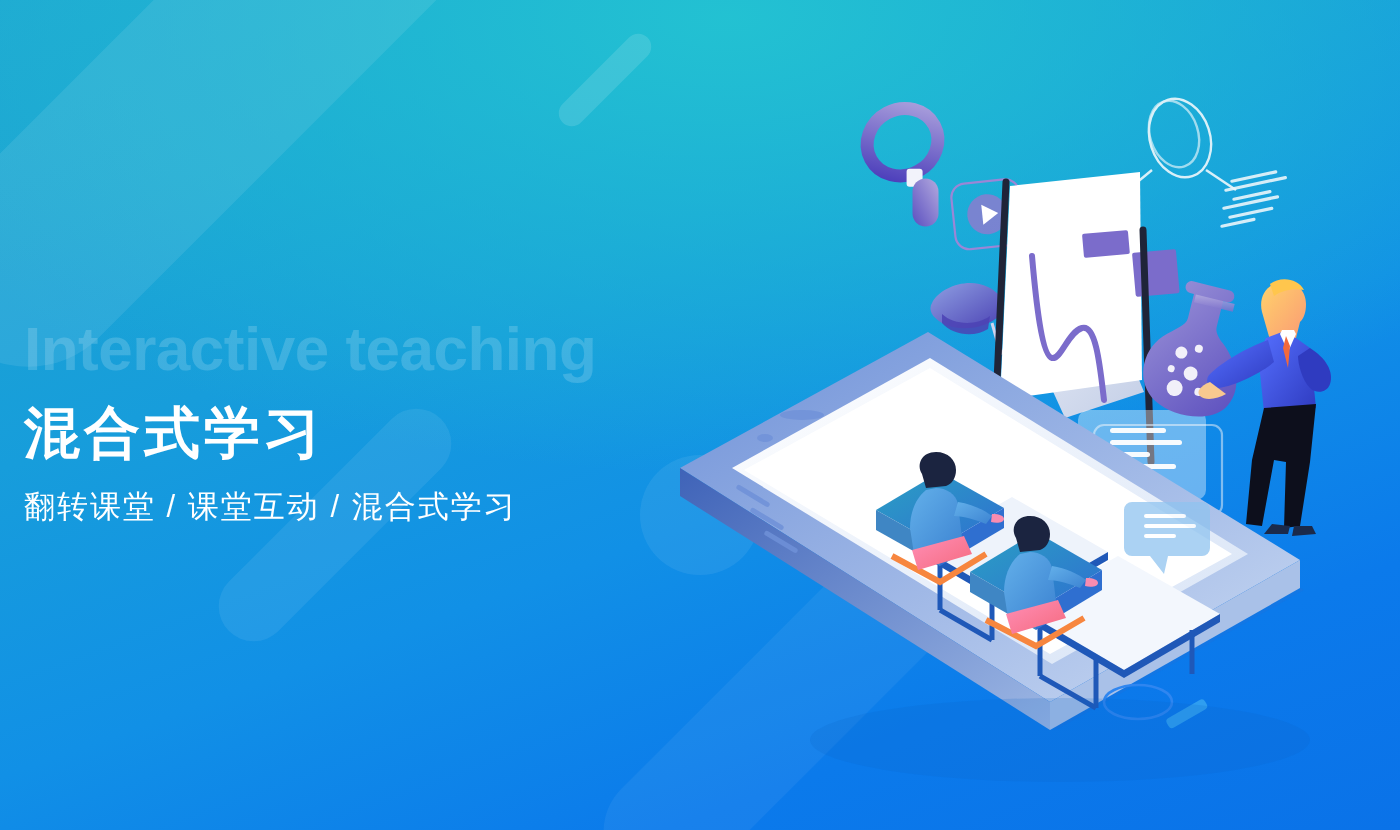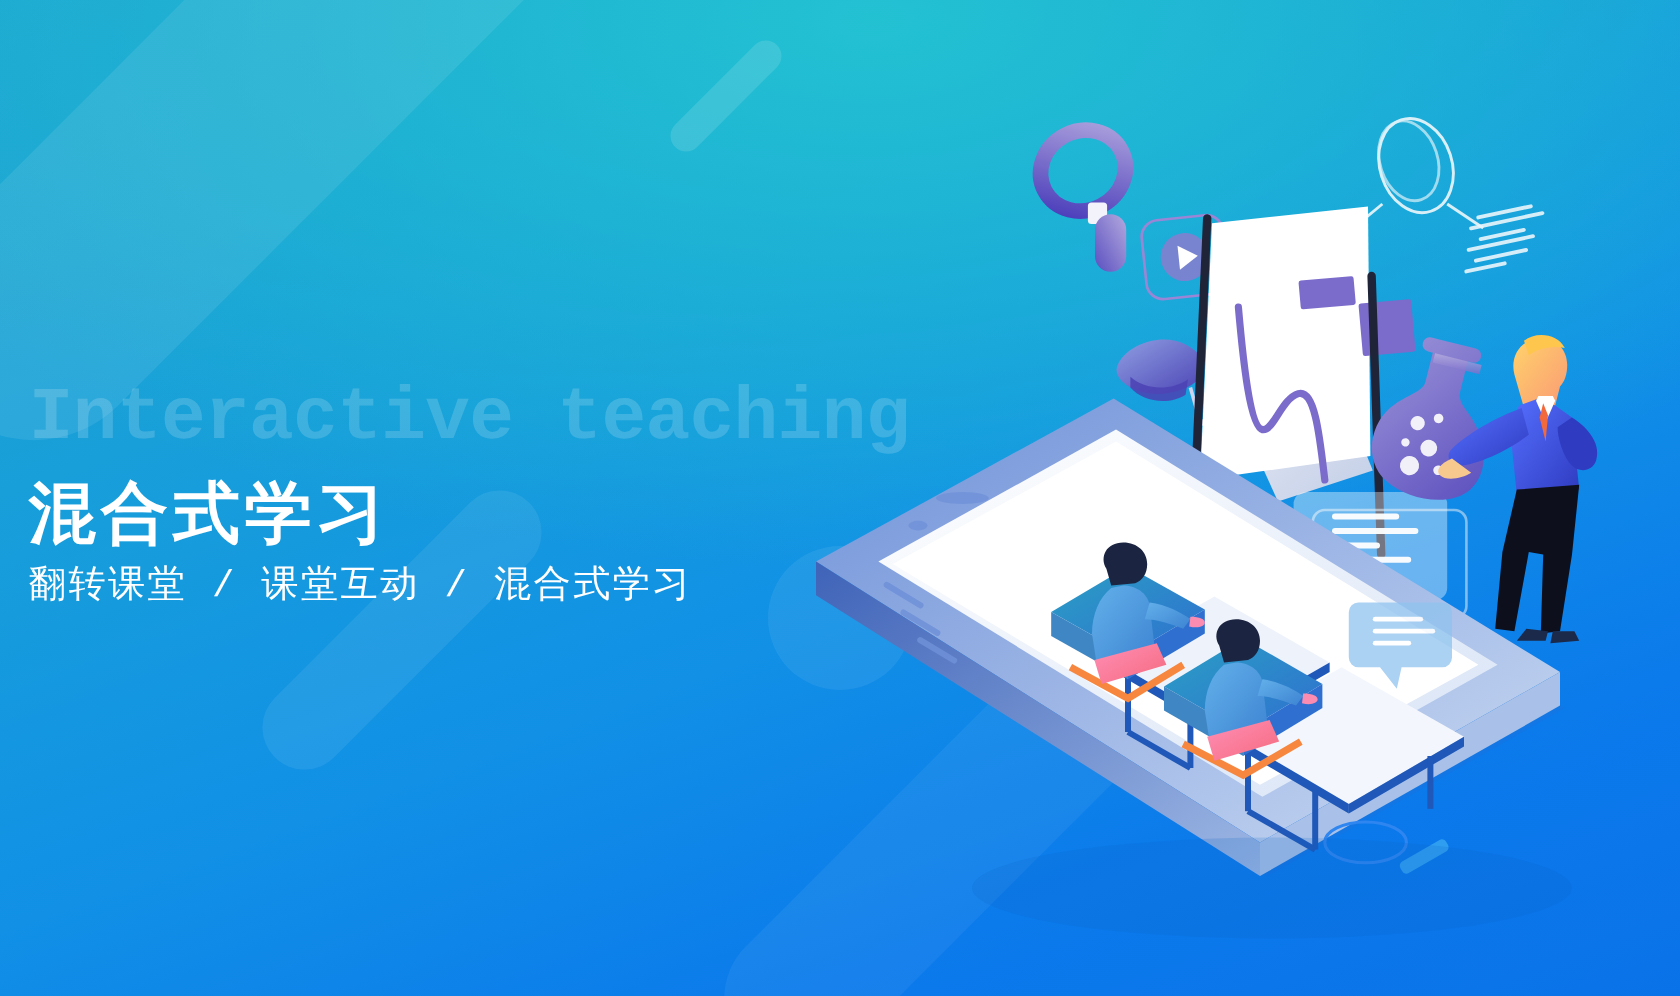--- a/index.html
+++ b/index.html
@@ -2,21 +2,21 @@
 <html><head>
 <meta charset="utf-8">
 <title>Interactive teaching banner</title>
 <style>
   html,body{margin:0;padding:0;background:#0b74e8;}
   *{box-sizing:border-box;}
   #banner{
     position:relative;
     width:1400px;height:830px;
     overflow:hidden;
-    font-family:Liberation Mono, monospace;
+    font-family:Liberation Sans, sans-serif;
     background:
       radial-gradient(115% 95% at 52% 2%, rgba(35,195,210,.95) 0%, rgba(33,190,210,.55) 28%, rgba(33,190,210,0) 58%),
       linear-gradient(160deg,#1fa7d2 0%,#1ba3d4 18%,#179ddb 35%,#1190e6 58%,#0b7aeb 80%,#0a72e8 100%);
   }
 
   
   .bar{position:absolute;background:rgba(255,255,255,.085);border-radius:200px;transform:rotate(45deg);transform-origin:center;pointer-events:none;}
   .bar.b1{width:200px;height:700px;left:105px;top:-260px;}
   .bar.b2{width:26px;height:120px;left:592px;top:20px;background:rgba(255,255,255,.13);}
   .bar.b3{width:70px;height:300px;left:300px;top:375px;background:rgba(255,255,255,.075);}
@@ -29,21 +29,21 @@
   .eyebrow{
     font-size:62px;font-weight:700;letter-spacing:-0.5px;line-height:1;
     color:rgba(255,255,255,.17);white-space:nowrap;
   }
   .title{
     margin-top:22px;
     font-size:56px;font-weight:700;line-height:1.1;color:#ffffff;
     letter-spacing:4px;
   }
   .subtitle{
-    margin-top:7px;
+    margin-top:24px;
     font-size:31px;font-weight:400;line-height:1.2;color:#ffffff;
     letter-spacing:2px;
   }
 
   
   .art{position:absolute;left:640px;top:70px;width:720px;height:700px;}
   .art svg{display:block;width:100%;height:100%;overflow:visible;}
 </style>
 </head>
 <body>

